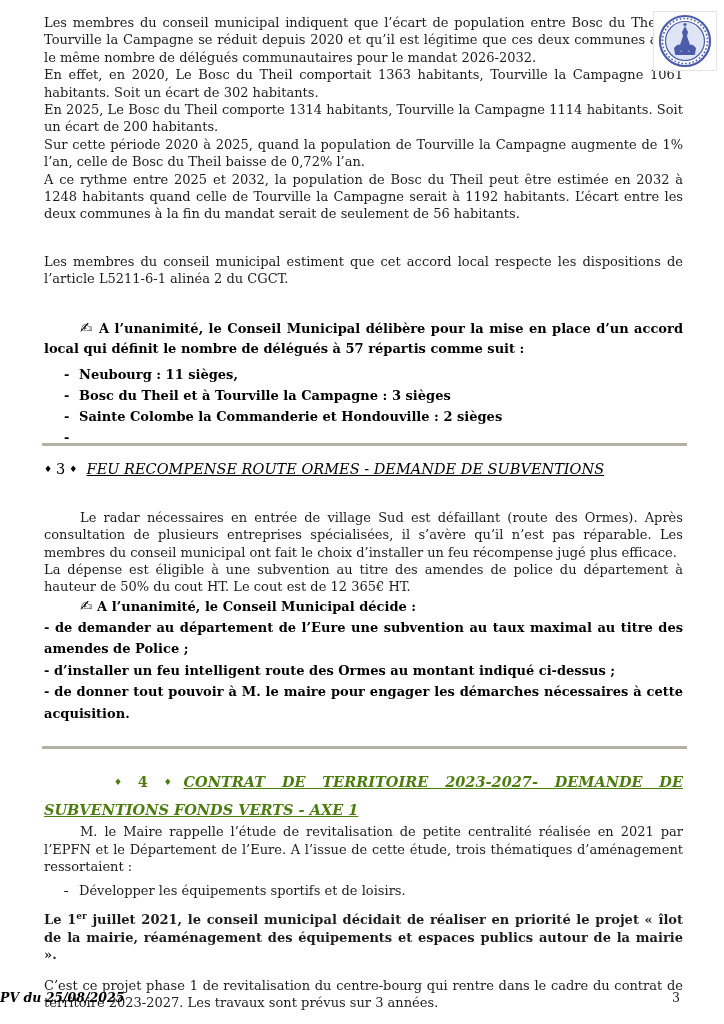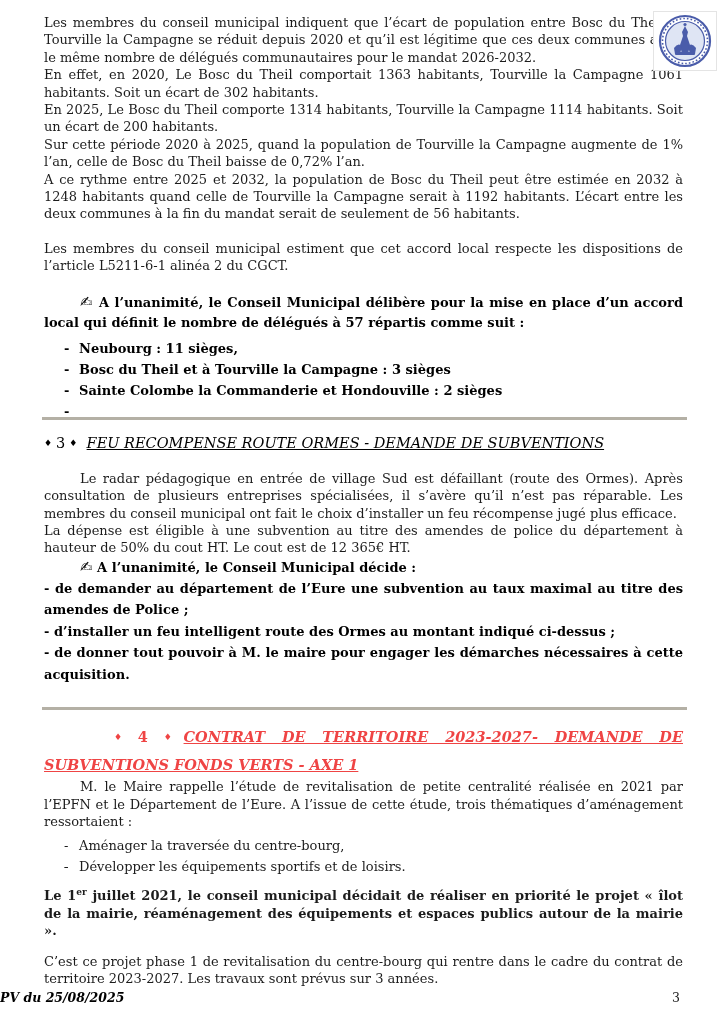--- a/index.html
+++ b/index.html
@@ -3,33 +3,33 @@
 <meta charset="utf-8">
 <style>
   html,body{margin:0;padding:0;background:#888;}
   .page{
     position:relative;width:724px;height:1024px;background:#ffffff;
     font-family:"DejaVu Serif", serif;color:#1c1c1c;font-size:13px;
     line-height:17.4px;overflow:hidden;margin:0 auto;
   }
   .content{padding:14px 41px 0 44px;}
   p{margin:0;text-align:justify;}
-  .gap{margin-top:17px;}
+  .gap{margin-top:30px;}
   .indent{text-indent:36px;}
   .pen{font-family:"DejaVu Sans",sans-serif;font-size:15px;font-weight:normal;}
   .delib-intro{font-weight:bold;color:#000;text-indent:36px;line-height:20px;}
   .dash-list{margin-top:5px;}
   .li{position:relative;padding-left:35px;line-height:21px;text-align:left;}
   .li .dash{position:absolute;left:20px;}
   .li.bold{font-weight:bold;color:#000;}
   .rule{height:3px;background:#b4b0a5;margin-left:-2px;margin-right:-4px;}
   .rule1{margin-top:16px;}
   .rule2{margin-top:22px;}
   .h3{margin-top:13px;text-align:left;font-weight:normal;color:#000;font-size:14.5px;line-height:20px;}
-  .h4{margin-top:13px;text-align:justify;text-indent:70px;font-weight:bold;color:#ef4444;font-size:14.5px;line-height:27px;}
+  .h4{margin-top:19px;text-align:justify;text-indent:70px;font-weight:bold;color:#4d7c0f;font-size:14.5px;line-height:27px;}
   .dia{font-size:9px;vertical-align:2px;font-style:normal;}
   .hnum{font-style:normal;padding:0 4px;}
   .htitle{font-style:italic;text-decoration:underline;}
   .decide-lines p{font-weight:bold;color:#000;line-height:21.5px;}
   sup{font-size:9px;line-height:0;}
   .footer-label{position:absolute;left:0;right:0;bottom:18px;text-align:left;
     font-weight:bold;font-style:italic;font-size:12.5px;color:#000;}
   .footer-page{position:absolute;right:44px;bottom:18px;font-size:12.5px;color:#1c1c1c;}
   .seal{position:absolute;left:653px;top:11px;width:62px;height:58px;
     border:1px solid #e4e4e4;display:flex;align-items:center;justify-content:center;background:#fff;}
@@ -70,41 +70,41 @@
       <div class="li bold"><span class="dash">-</span><span>Sainte Colombe la Commanderie et Hondouville : 2 sièges</span></div>
       <div class="li bold"><span class="dash">-</span></div>
     </div>
 
     <div class="rule rule1"></div>
 
     <div class="h3">
       <span class="dia">♦</span><span class="hnum">3</span><span class="dia">♦</span>&nbsp;&nbsp;<span class="htitle">FEU RECOMPENSE ROUTE ORMES - DEMANDE DE SUBVENTIONS</span>
     </div>
 
-    <p class="gap indent">Le radar pédagogique en entrée de village Sud est défaillant (route des Ormes). Après consultation de plusieurs entreprises spécialisées, il s’avère qu’il n’est pas réparable. Les membres du conseil municipal ont fait le choix d’installer un feu récompense jugé plus efficace.</p>
+    <p class="gap indent">Le radar nécessaires en entrée de village Sud est défaillant (route des Ormes). Après consultation de plusieurs entreprises spécialisées, il s’avère qu’il n’est pas réparable. Les membres du conseil municipal ont fait le choix d’installer un feu récompense jugé plus efficace.</p>
     <p>La dépense est éligible à une subvention au titre des amendes de police du département à hauteur de 50% du cout HT. Le cout est de 12 365€ HT.</p>
 
     <p class="delib-intro" style=""><span class="pen">✍</span> <span>A l’unanimité, le Conseil Municipal décide :</span></p>
 
     <div class="decide-lines">
       <p>- de demander au département de l’Eure une subvention au taux maximal au titre des amendes de Police ;</p>
       <p>- d’installer un feu intelligent route des Ormes au montant indiqué ci-dessus ;</p>
       <p>- de donner tout pouvoir à M. le maire pour engager les démarches nécessaires à cette acquisition.</p>
     </div>
 
     <div class="rule rule2"></div>
 
     <div class="h4">
       <span class="dia">♦</span><span class="hnum">4</span><span class="dia">♦</span><span class="htitle">CONTRAT DE TERRITOIRE 2023-2027- DEMANDE DE SUBVENTIONS FONDS VERTS - AXE 1</span>
     </div>
 
     <p class="indent" style="">M. le Maire rappelle l’étude de revitalisation de petite centralité réalisée en 2021 par l’EPFN et le Département de l’Eure. A l’issue de cette étude, trois thématiques d’aménagement ressortaient :</p>
 
     <div class="dash-list">
-      <div class="li"><span class="dash">-</span><span>Aménager la traversée du centre-bourg,</span></div>
+      <div class="li"><span class="dash">-</span></div>
       <div class="li"><span class="dash">-</span></div>
       <div class="li"><span class="dash">-</span><span>Développer les équipements sportifs et de loisirs.</span></div>
     </div>
 
     <p style="margin-top:10px;font-weight:bold;"><span>Le 1</span><sup>er</sup><span> juillet 2021, le conseil municipal décidait de réaliser en priorité le projet « îlot de la mairie, réaménagement des équipements et espaces publics autour de la mairie ».</span></p>
 
     <p style="margin-top:13px;">C’est ce projet phase 1 de revitalisation du centre-bourg qui rentre dans le cadre du contrat de territoire 2023-2027. Les travaux sont prévus sur 3 années.</p>
 
   </div>
 

